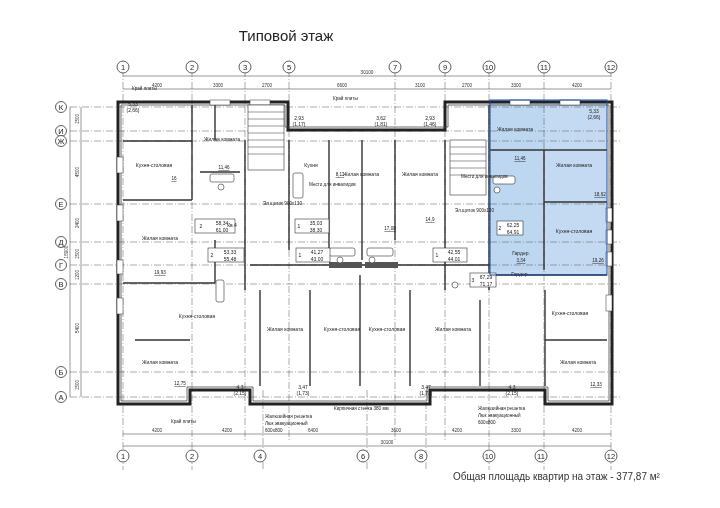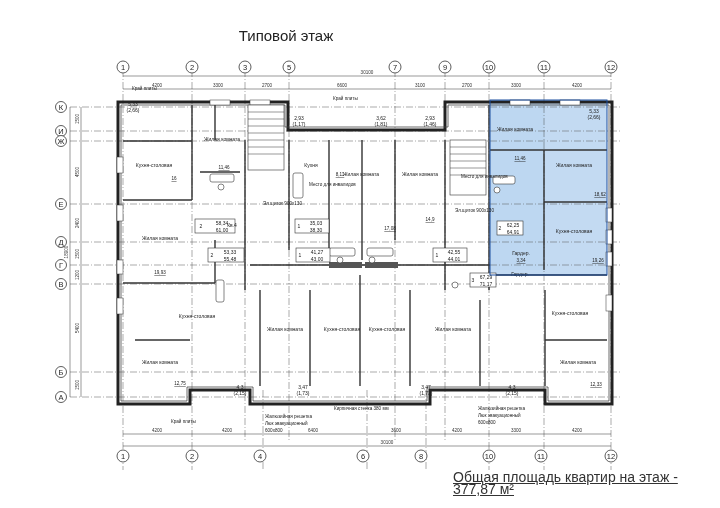--- a/index.html
+++ b/index.html
@@ -1,19 +1,19 @@
 <!DOCTYPE html>
 <html><head>
 <meta charset="utf-8">
 <style>
   html, body { margin:0; padding:0; background:#ffffff; }
   body { width:720px; height:508px; overflow:hidden; position:relative; font-family:"Liberation Sans", sans-serif; color:#1a1a1a; }
   #plan { position:absolute; left:0; top:0; width:720px; height:508px; }
   .title { position:absolute; left:0; width:572px; top:27px; text-align:center; font-size:15px; color:#222; }
-  .footnote { position:absolute; left:453px; top:471px; font-size:14px; line-height:12px; color:#333;text-decoration:underline; }
+  .footnote { position:absolute; left:453px; top:471px; font-size:10px; line-height:12px; color:#333; }
   svg text { font-family:"Liberation Sans", sans-serif; fill:#222; }
   .axis-circle { fill:#fff; stroke:#333; stroke-width:0.8; }
   .axis-label { font-size:7.5px; text-anchor:middle; dominant-baseline:central; }
   .dim { font-size:4.6px; text-anchor:middle; fill:#333; }
   .dimline { stroke:#333; stroke-width:0.5; }
   .grid { stroke:#555; stroke-width:0.5; stroke-dasharray:7 2 1 2; }
   .wall { fill:#555; }
   .wall-thin { stroke:#333; stroke-width:1.4; fill:none; }
   .outer { fill:none; stroke:#222; stroke-width:3; }
   .outer2 { fill:none; stroke:#444; stroke-width:0.8; }

